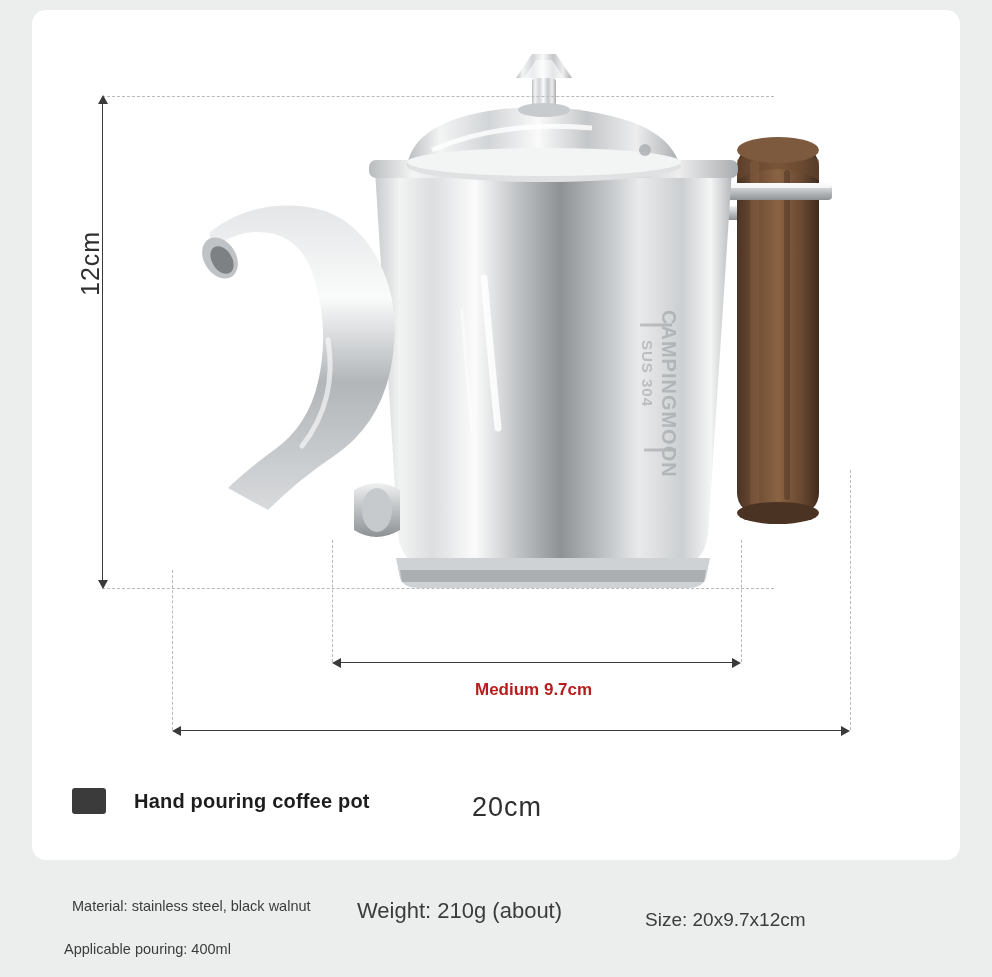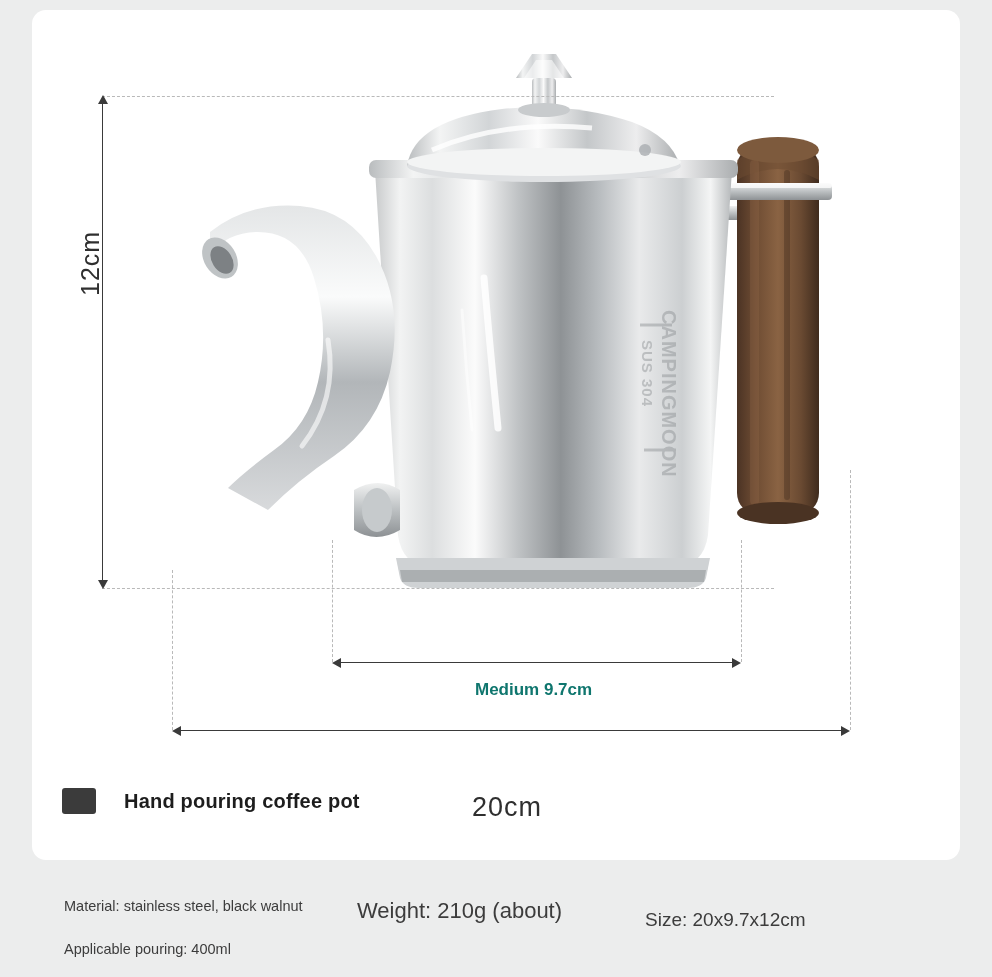--- a/index.html
+++ b/index.html
@@ -94,26 +94,26 @@
     top: 735px;
     font-size: 27px;
     letter-spacing: 1px;
     margin-top: 47px;
   }
   .label-width-med {
     left: 443px;
     top: 670px;
     font-size: 17px;
     font-weight: bold;
-    color: #0f766e;
+    color: #b91c1c;
   }
   
   .legend {
     position: absolute;
-    left: 30px;
+    left: 40px;
     top: 778px;
     display: flex;
     align-items: center;
     justify-content: center;
   }
   .legend-swatch {
     width: 34px;
     height: 26px;
     background: #3b3b3b;
     border-radius: 3px;
@@ -137,21 +137,21 @@
     position: absolute;
     width: 100%;
   }
   .spec-row1 { top: 14px; }
   .spec-row2 { top: 57px; }
   .spec {
     position: absolute;
     color: #3c3c3c;
     white-space: nowrap;
   }
-  .spec-material { left: 64px; font-size: 14.5px; text-align: right; }
+  .spec-material { left: 72px; font-size: 14.5px; text-align: right; }
   .spec-weight   { left: 357px; font-size: 22px; }
   .spec-size     { left: 645px; font-size: 19px; margin-top: 11px; }
   .spec-capacity { left: 64px; font-size: 14.5px; }
 
   
   .kettle { position: absolute; left: 0; top: 0; }
 </style>
 </head>
 <body>
 

